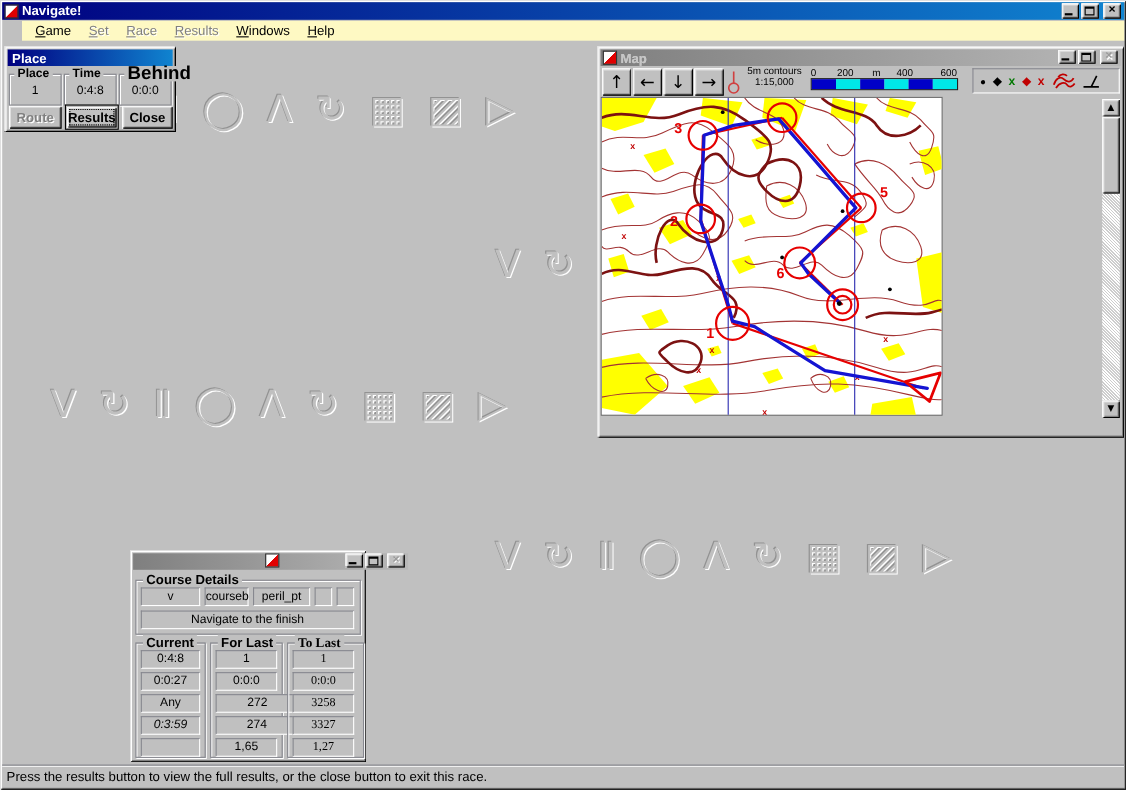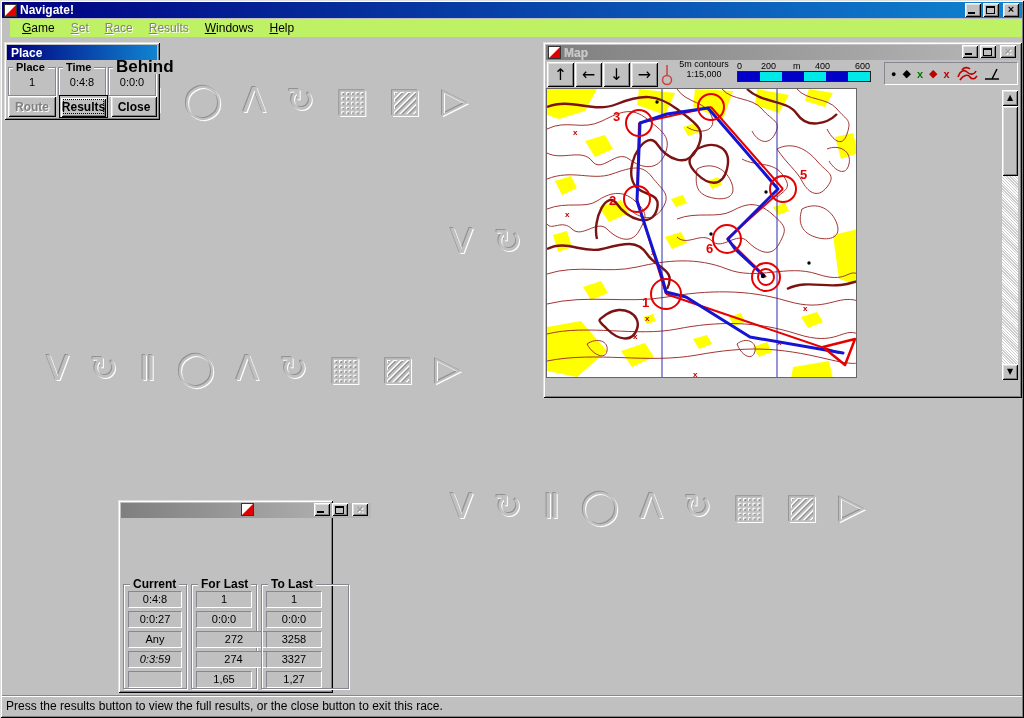--- a/index.html
+++ b/index.html
@@ -28,21 +28,21 @@
   .tbtns { position:absolute; right:3px; top:1px; display:flex; gap:2px; }
   .tbtn { width:16px; height:14px; background:#c0c0c0; position:relative;
           box-shadow: inset 1px 1px 0 #fff, inset -1px -1px 0 #000, inset 2px 2px 0 #dfdfdf, inset -2px -2px 0 #808080;
           font-size:11px; font-weight:bold; line-height:13px; text-align:center; color:#000; }
   .tbtn.close-gap { margin-left:2px; }
   .tbtn .minbar { position:absolute; left:3px; bottom:3px; width:7px; height:2px; background:#000; }
   .tbtn .maxbox { position:absolute; left:3px; top:3px; width:9px; height:8px; border:1px solid #000; border-top-width:2px; }
   .tbtn.disabled { color:#9a9a9a; text-shadow:1px 1px 0 #fff; }
 
   
-  #menubar { position:absolute; left:10px; top:19px; right:2px; height:18px; background:#bef264;
+  #menubar { position:absolute; left:20px; top:19px; right:2px; height:18px; background:#fef9c3;
              display:flex; align-items:center; padding-left:4px; }
   .menu-item { font-size:12px; color:#000; padding:1px 8px; }
   .menu-item.disabled { color:#808080; text-shadow:1px 1px 0 #fff; }
 
   
   .wmark { position:absolute; font-family:"DejaVu Sans",sans-serif; font-size:34px; letter-spacing:5px;
            color:#c0c0c0; text-shadow:1px 1px 0 #ffffff, -1px -1px 0 #929292; user-select:none; white-space:nowrap; }
 
   
   .subwin { position:absolute; background:#c0c0c0;
@@ -310,38 +310,47 @@
         <span class="tbtn" style="height:13px;">
             <span class="minbar"></span>
           </span>
         <span class="tbtn" style="height:13px;">
             <span class="maxbox"></span>
           </span>
         <span class="tbtn close-gap disabled" style="height:13px;">×</span>
       </span>
     </div>
 
+    <div class="grp" style="left:5px; top:27px; width:205px; height:50px;">
+      <span class="grp-label">Course Details</span>
+      <div class="val" style="left:4px;  top:6px; width:54px;">v</div>
+      <div class="val" style="left:62px; top:6px; width:40px;">courseb</div>
+      <div class="val" style="left:106px;top:6px; width:52px;">peril_pt</div>
+      <div class="val" style="left:162px;top:6px; width:16px;"></div>
+      <div class="val" style="left:182px;top:6px; width:16px;"></div>
+      <div class="val" style="left:4px; top:27px; width:194px;">Navigate to the finish</div>
+    </div>
 
     <div class="grp" style="left:5px; top:84px; width:64px; height:105px;">
       <span class="grp-label">Current</span>
       <div class="val" style="left:4px; top:6px;  width:54px;">0:4:8</div>
       <div class="val" style="left:4px; top:26px; width:54px;">0:0:27</div>
       <div class="val" style="left:4px; top:46px; width:54px;">Any</div>
       <div class="val" style="left:4px; top:66px; width:54px;font-style:italic;">0:3:59</div>
       <div class="val" style="left:4px; top:86px; width:54px;"></div>
     </div>
     <div class="grp" style="left:73px; top:84px; width:66px; height:105px;">
       <span class="grp-label">For Last</span>
       <div class="val" style="left:4px; top:6px;  width:56px;">1</div>
       <div class="val" style="left:4px; top:26px; width:56px;">0:0:0</div>
       <div class="val" style="left:4px; top:46px; width:76px;">272</div>
       <div class="val" style="left:4px; top:66px; width:75px;">274</div>
       <div class="val" style="left:4px; top:86px; width:56px;">1,65</div>
     </div>
-    <div class="grp" style="left:143px; top:84px; width:88px; height:105px;">
+    <div class="grp" style="left:143px; top:84px; width:70px; height:105px;font-family:Liberation Serif, serif;">
       <span class="grp-label">To Last</span>
       <div class="val" style="left:4px; top:6px;  width:56px;">1</div>
       <div class="val" style="left:4px; top:26px; width:56px;">0:0:0</div>
       <div class="val" style="left:4px; top:46px; width:56px;">3258</div>
       <div class="val" style="left:4px; top:66px; width:56px;">3327</div>
       <div class="val" style="left:4px; top:86px; width:56px;">1,27</div>
     </div>
   </div>
 
   <div id="statusbar">

